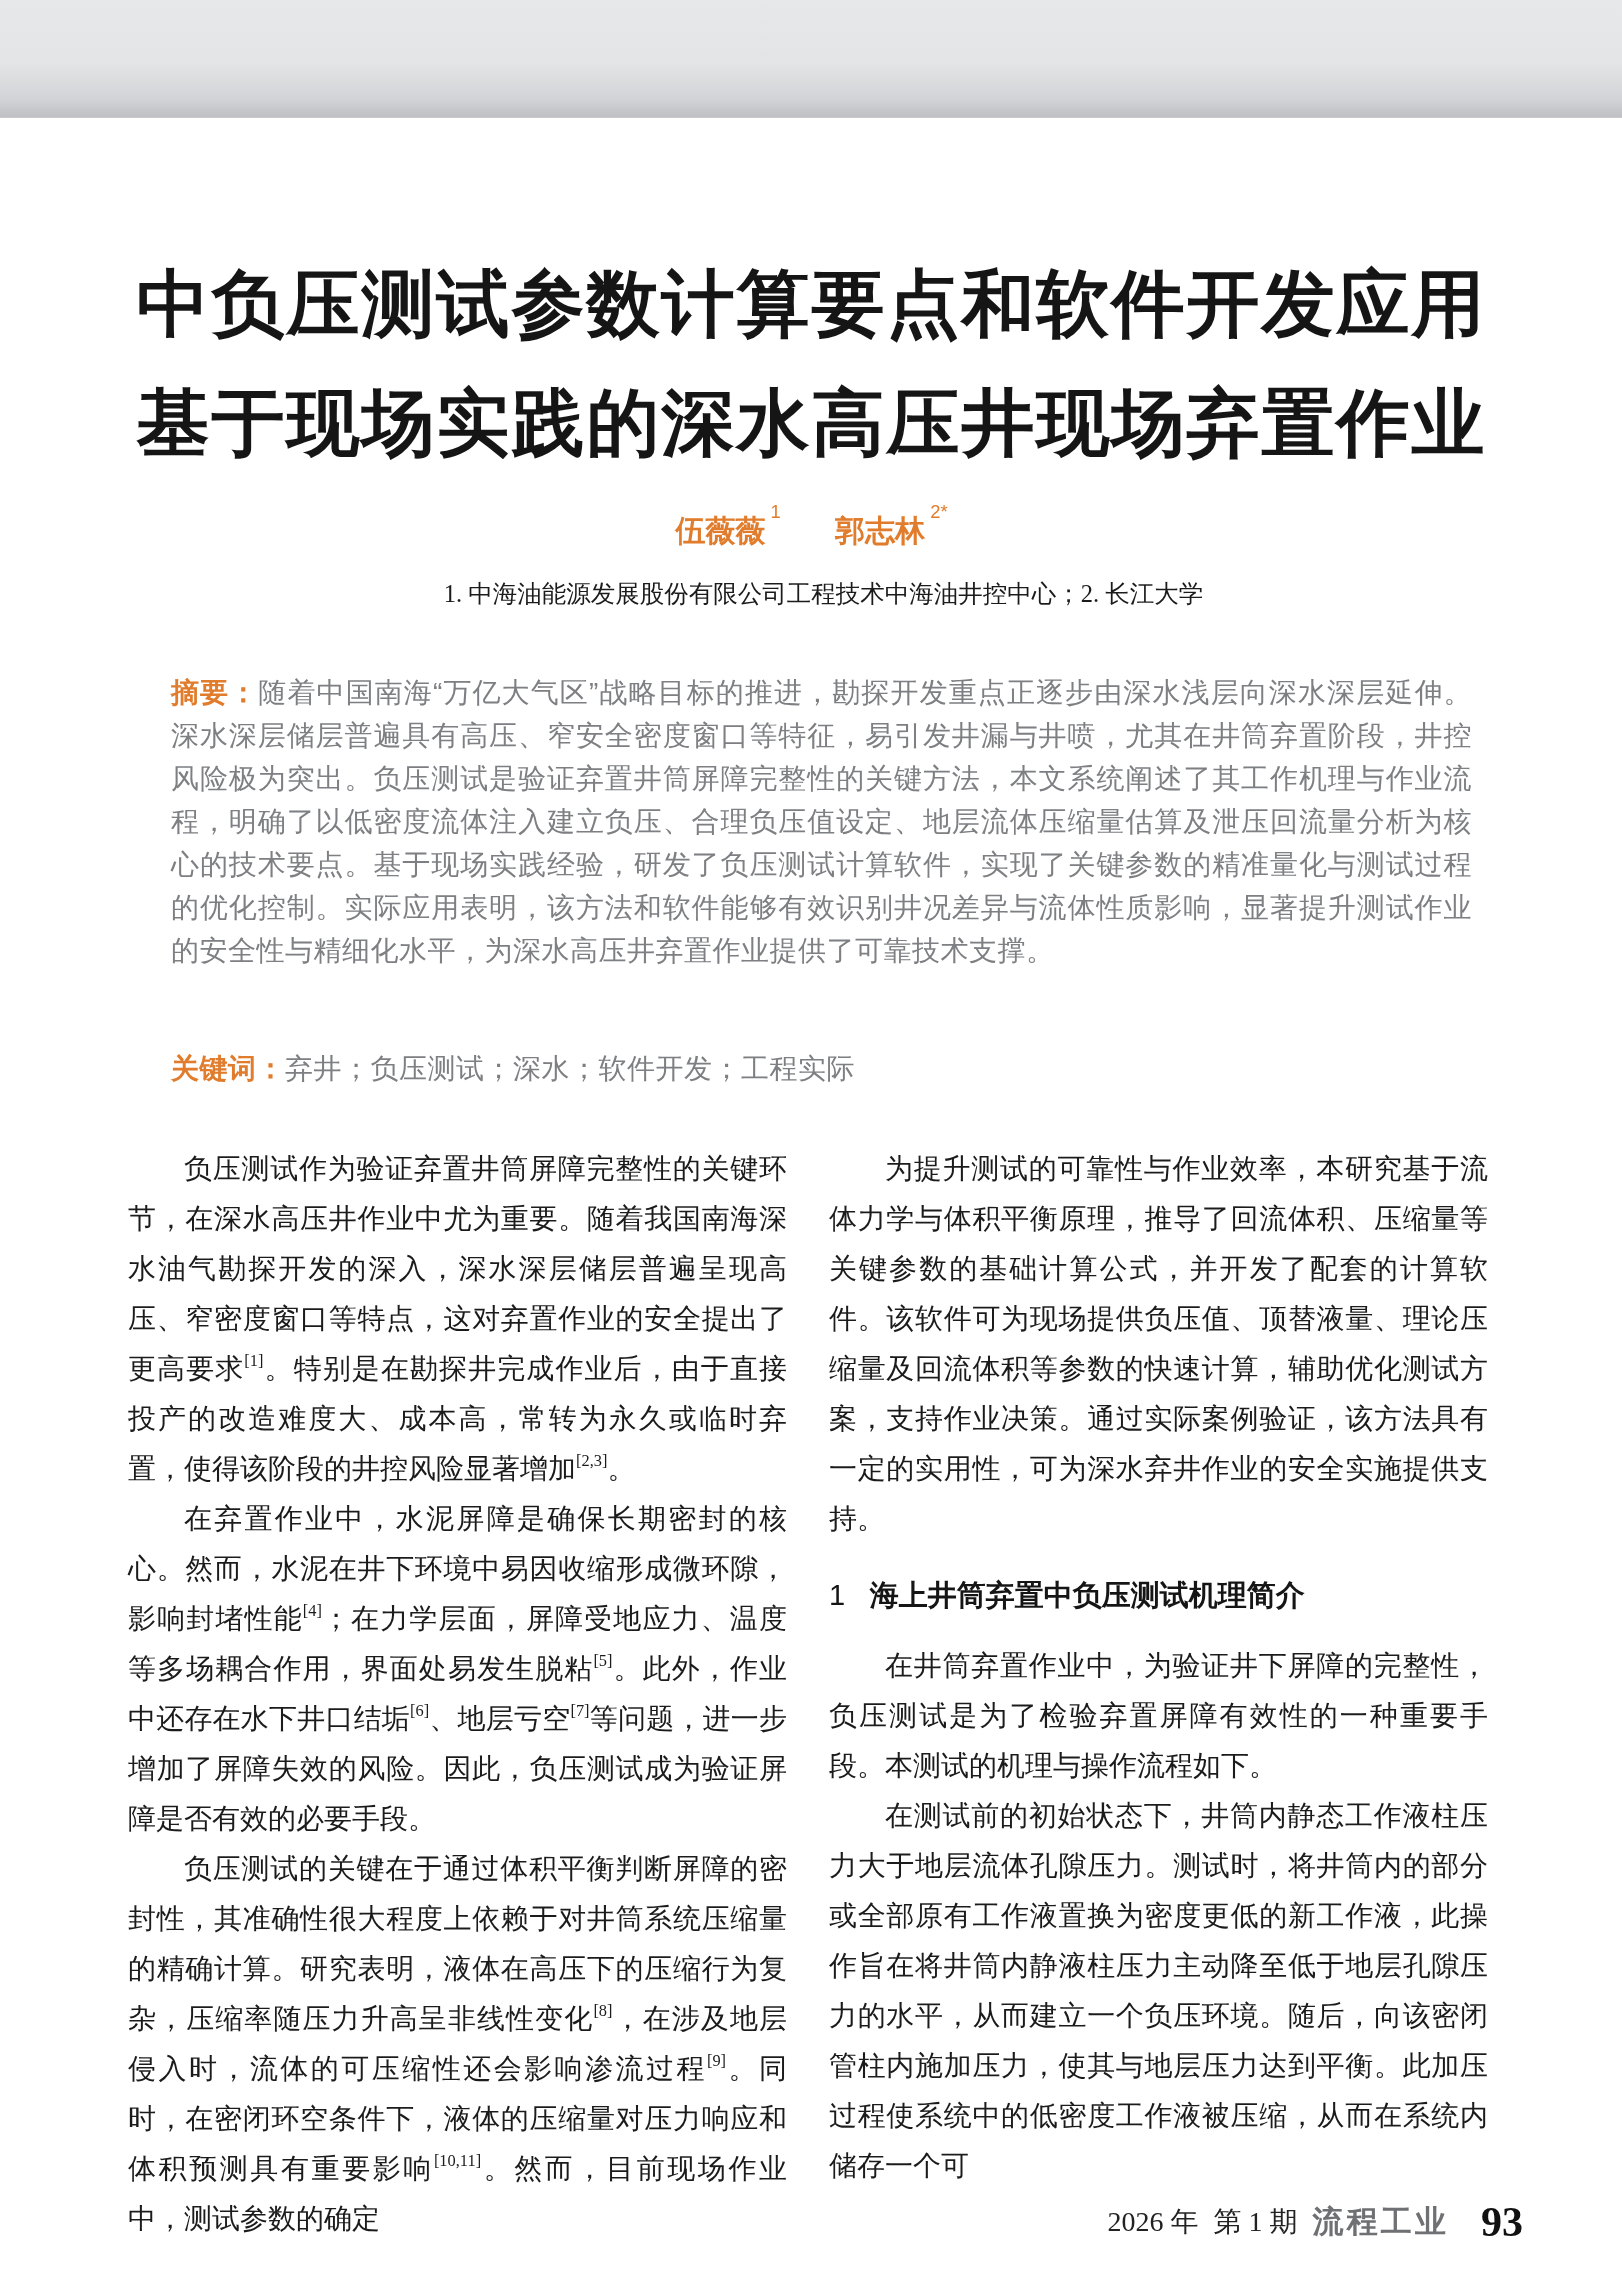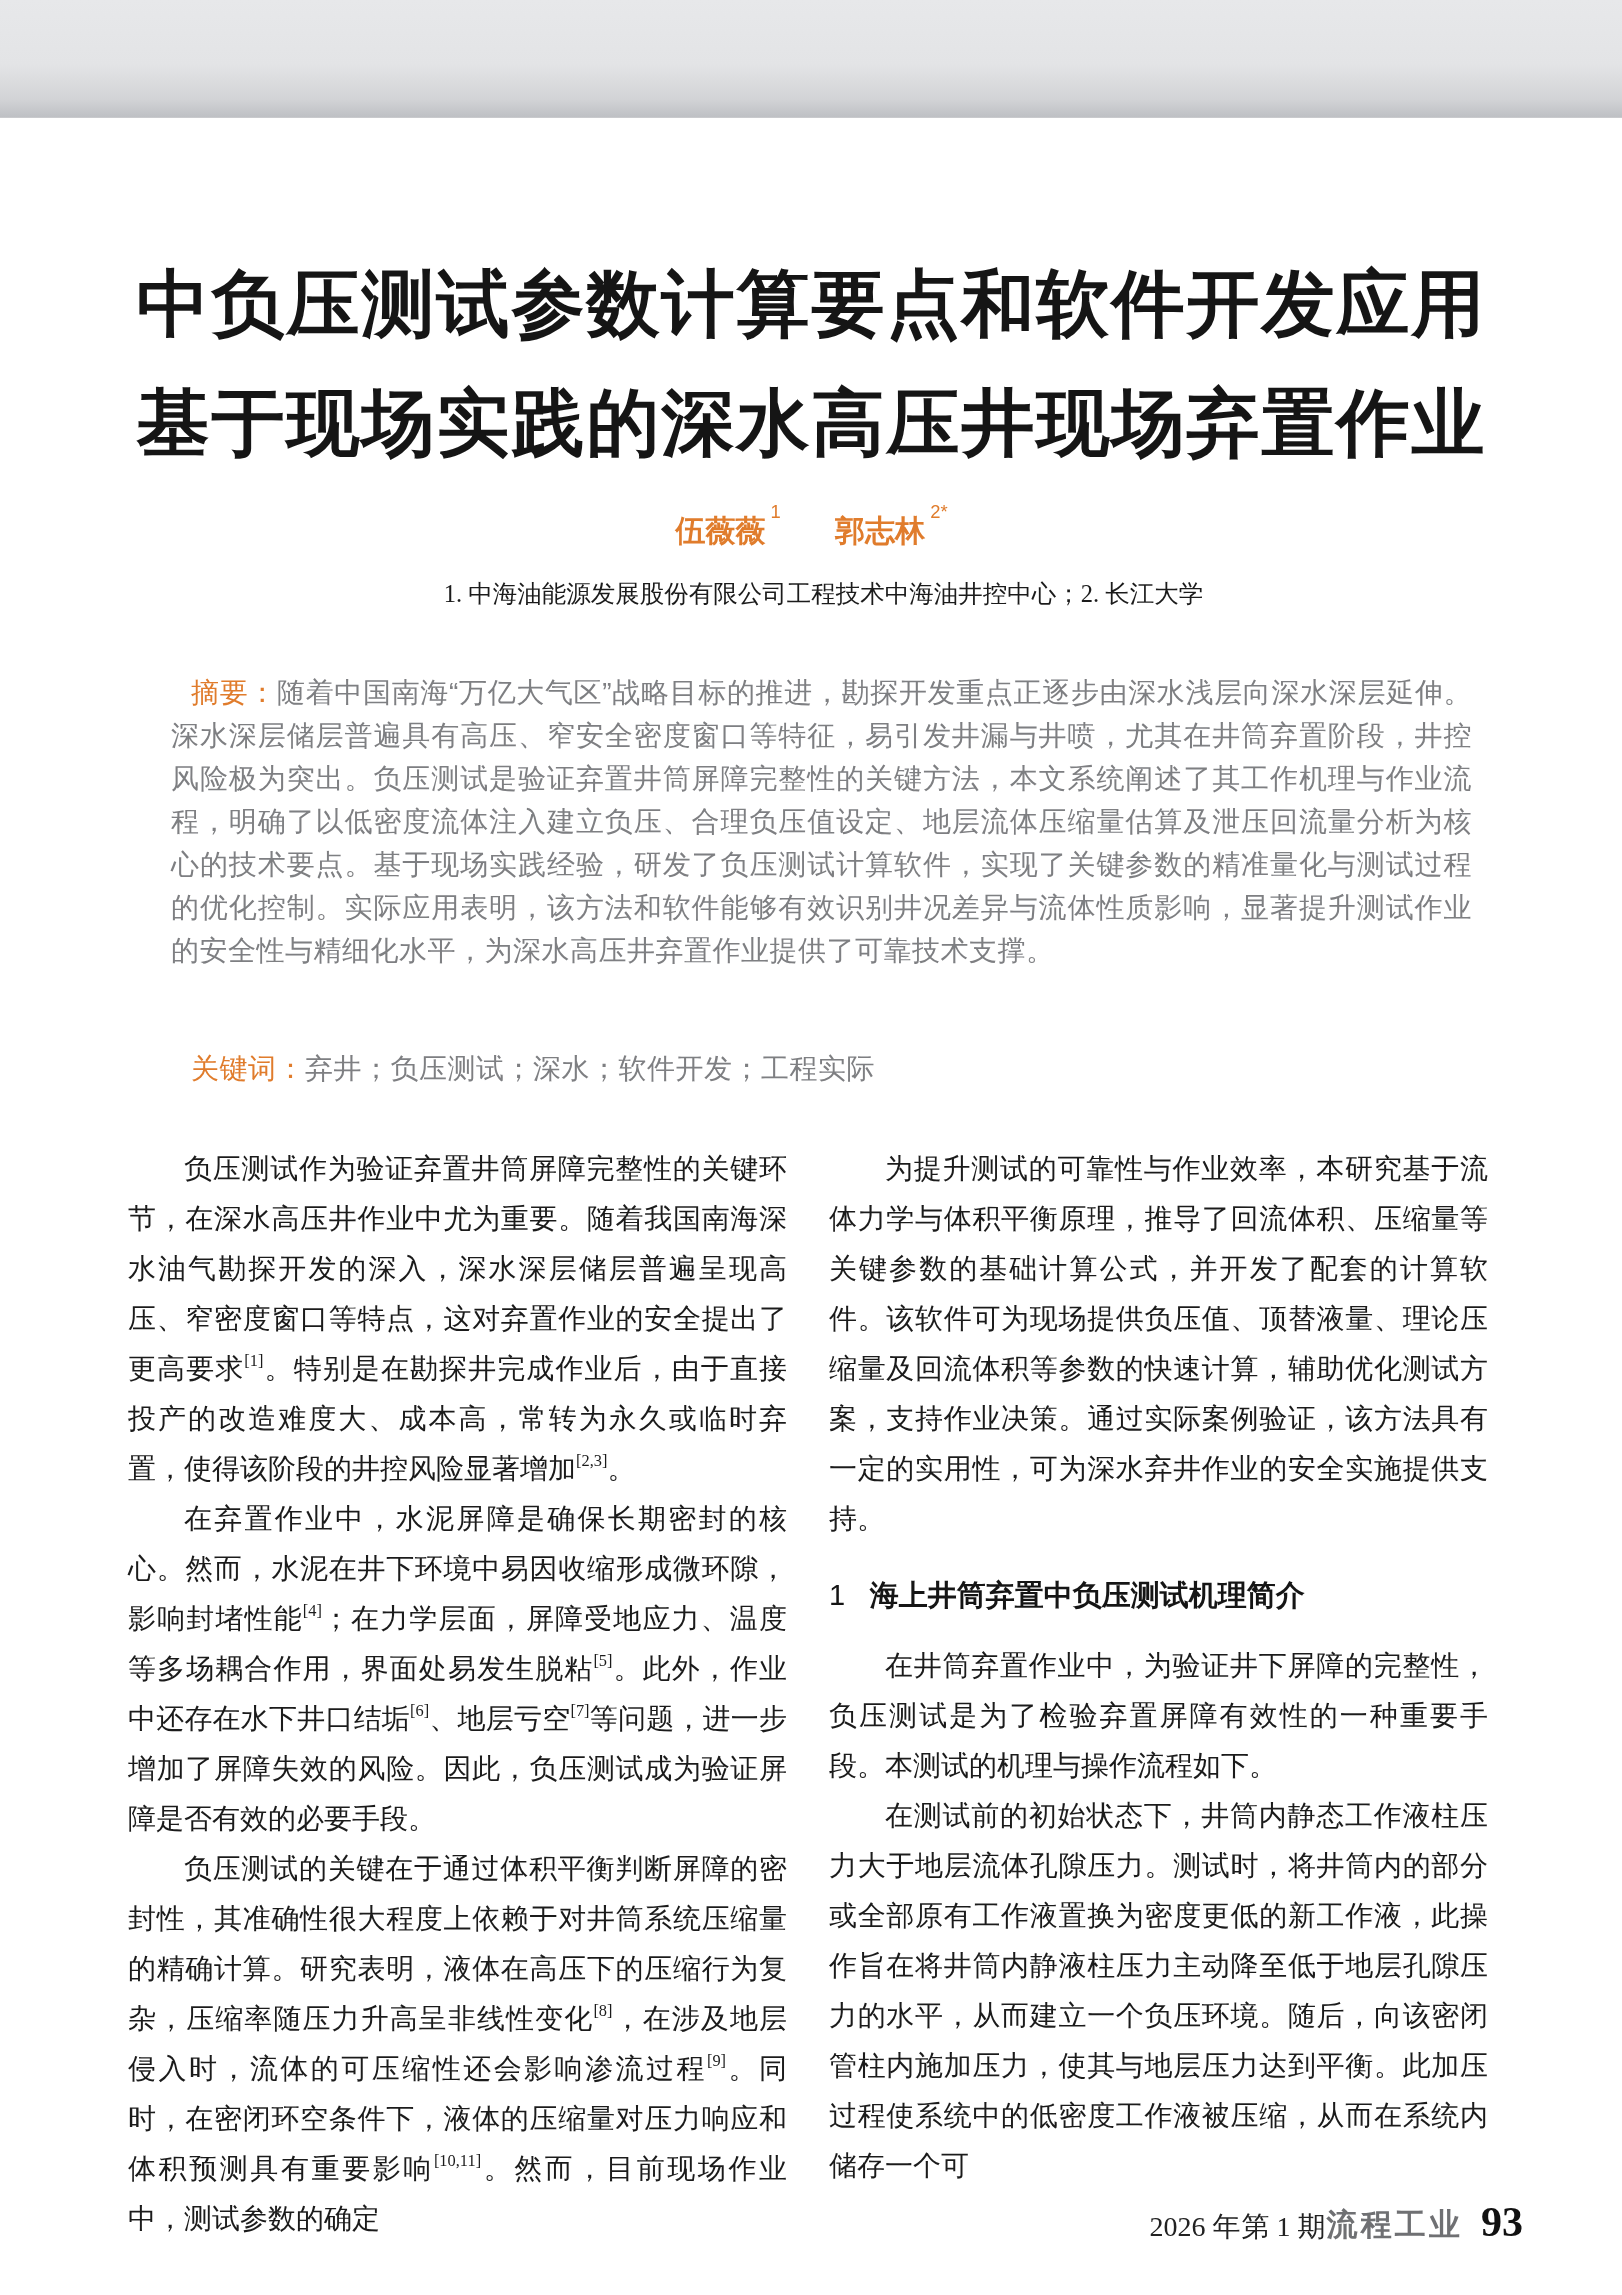--- a/index.html
+++ b/index.html
@@ -79,22 +79,21 @@
     left: 171px;
     width: 1301px;
     font-size: 28px;
     line-height: 43px;
     letter-spacing: 0.5px;
     text-align: justify;
     color: #7e7f82;
   }
   .label-orange {
     color: #e07c2c;
-    font-weight: 400;
-    margin-left: 20px;
+    font-weight: 700;
   }
 
   
   .keywords {
     position: absolute;
     top: 1019px;
     left: 171px;
     width: 1301px;
     font-size: 28px;
     line-height: 43px;
@@ -134,22 +133,22 @@
     text-indent: 0;
   }
   .section-heading .h-num { margin-right: 24.5px; font-weight: 400; }
 
   
   .footer {
     position: absolute;
     top: 2198px;
     right: 100px;
     display: flex;
-    align-items: flex-end;
-    gap: 1px;
+    align-items: center;
+    gap: 15px;
     white-space: nowrap;
   }
   .footer .f-year, .footer .f-issue {
     font-family: "Liberation Serif", serif;
     font-size: 28px;
     color: #222222;
   }
   .footer .f-journal {
     font-family: "Liberation Sans", sans-serif;
     font-weight: 700;

